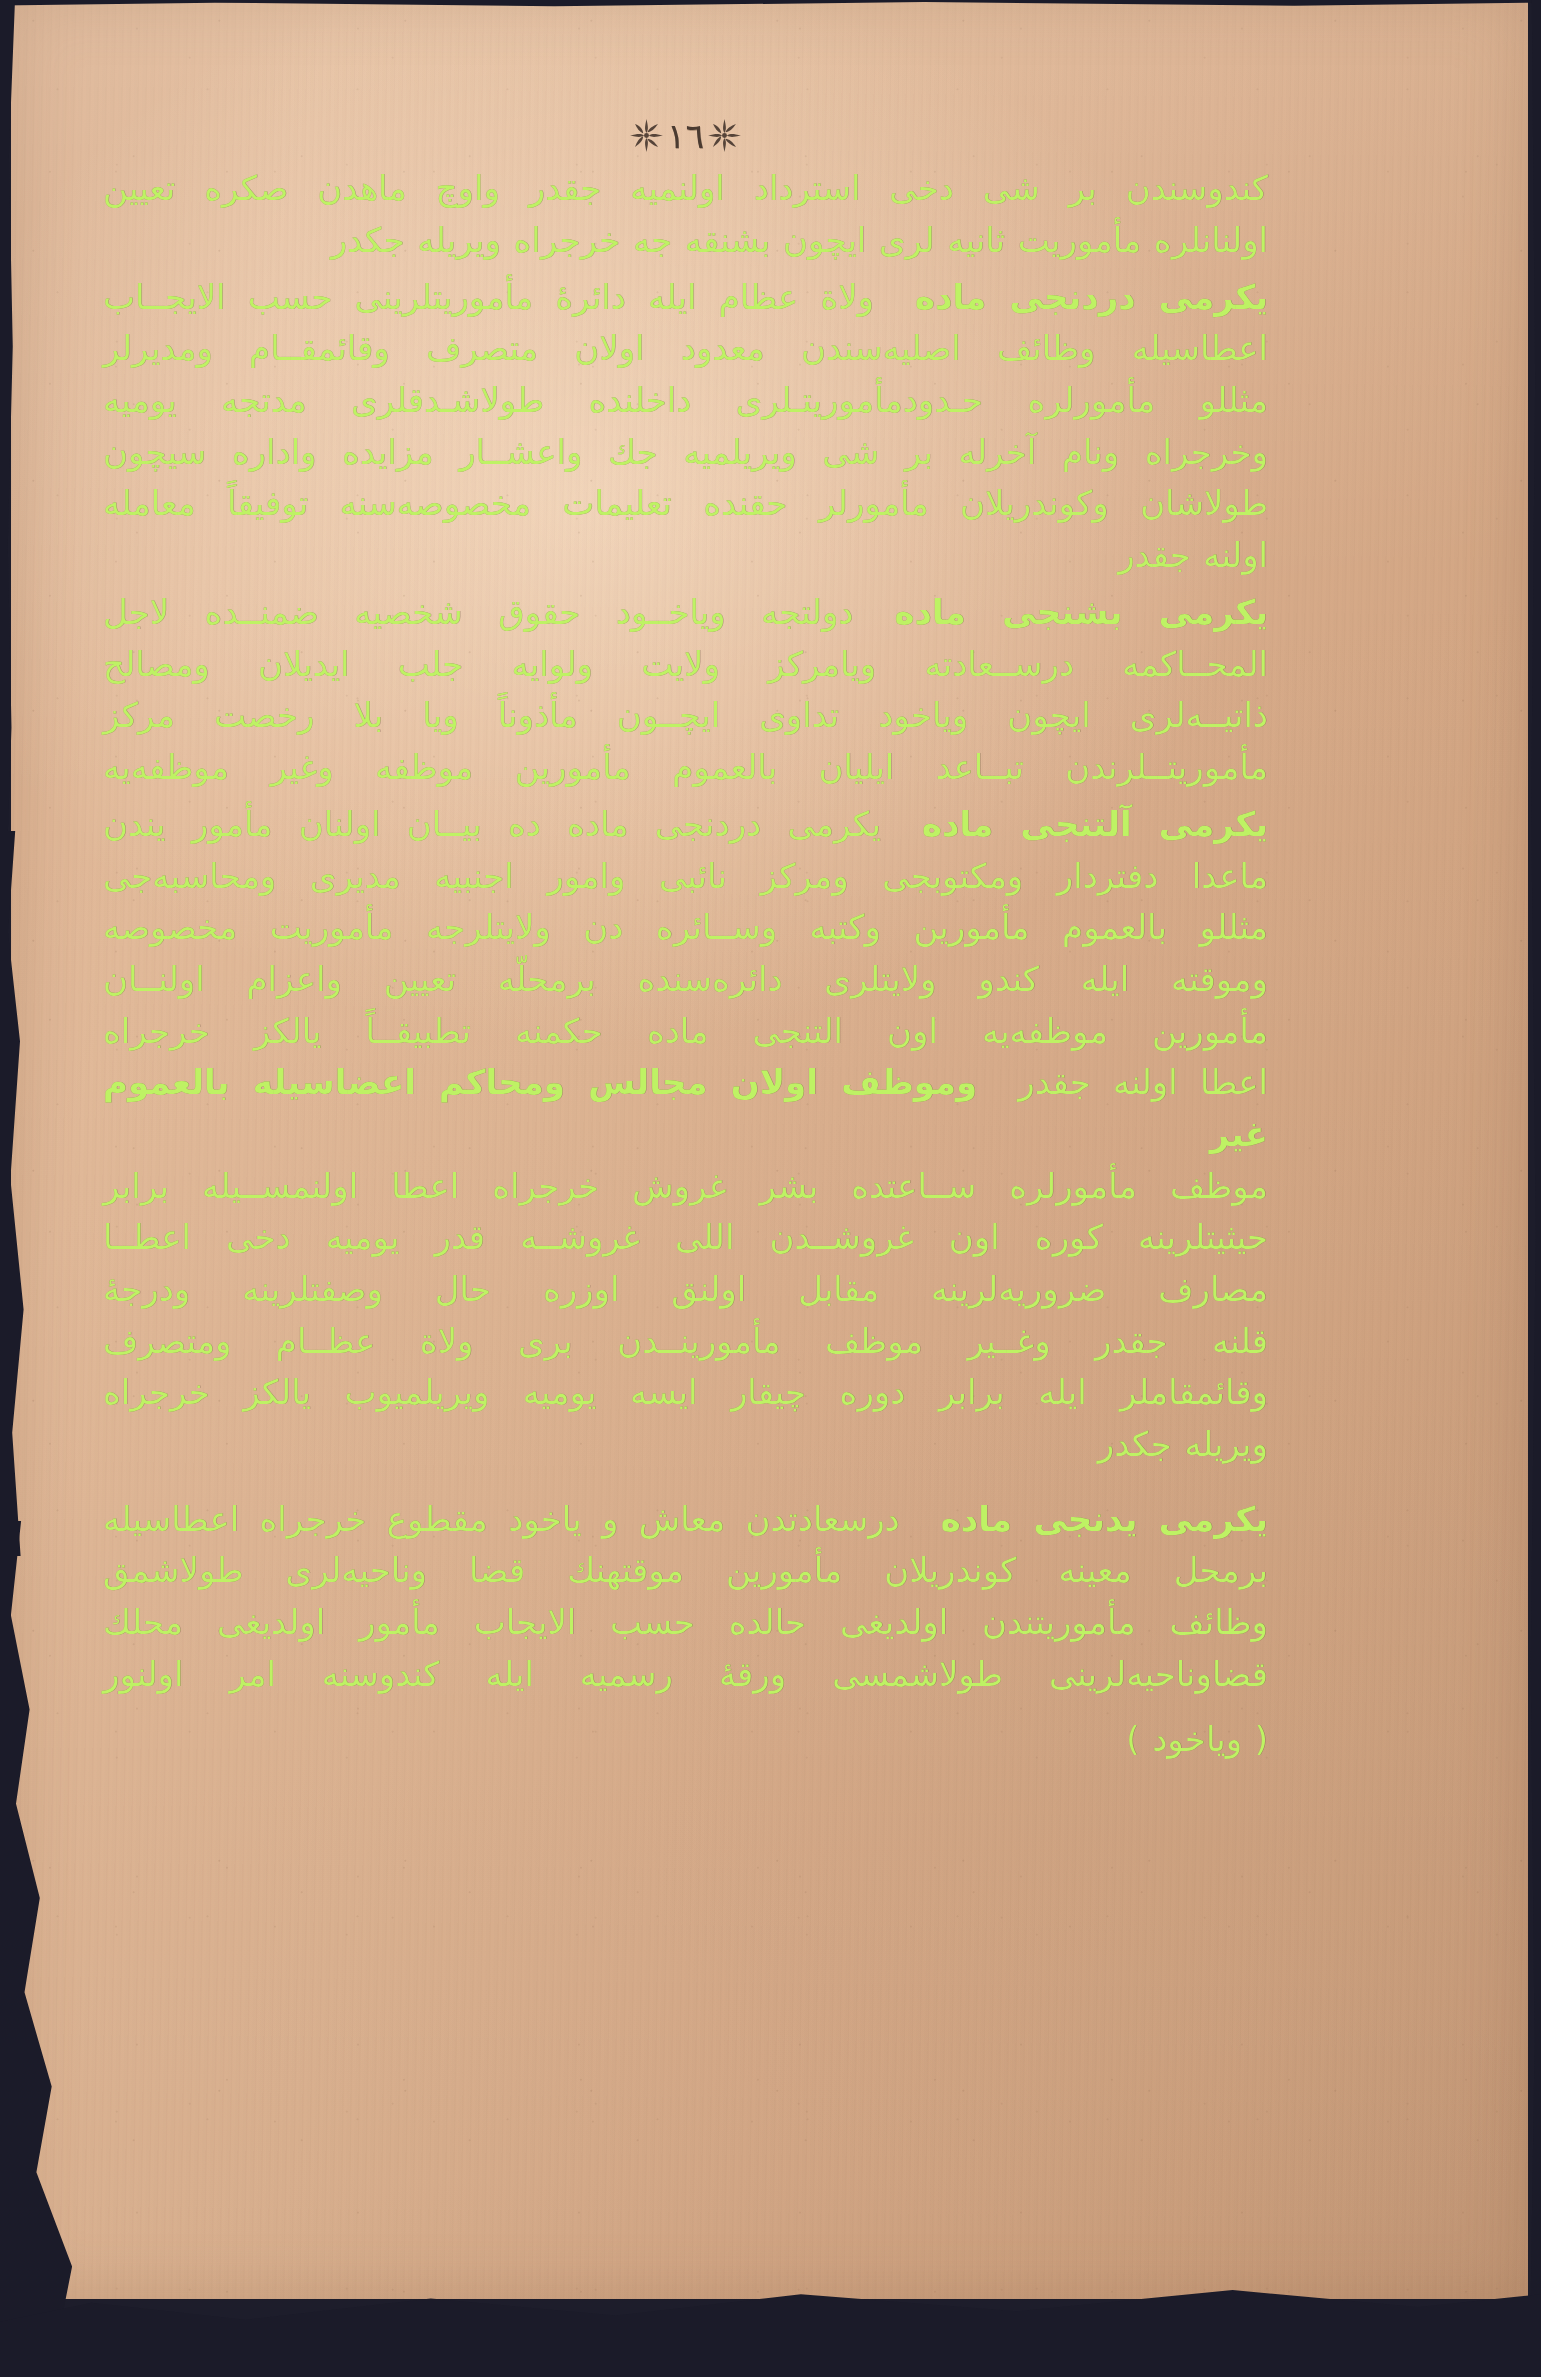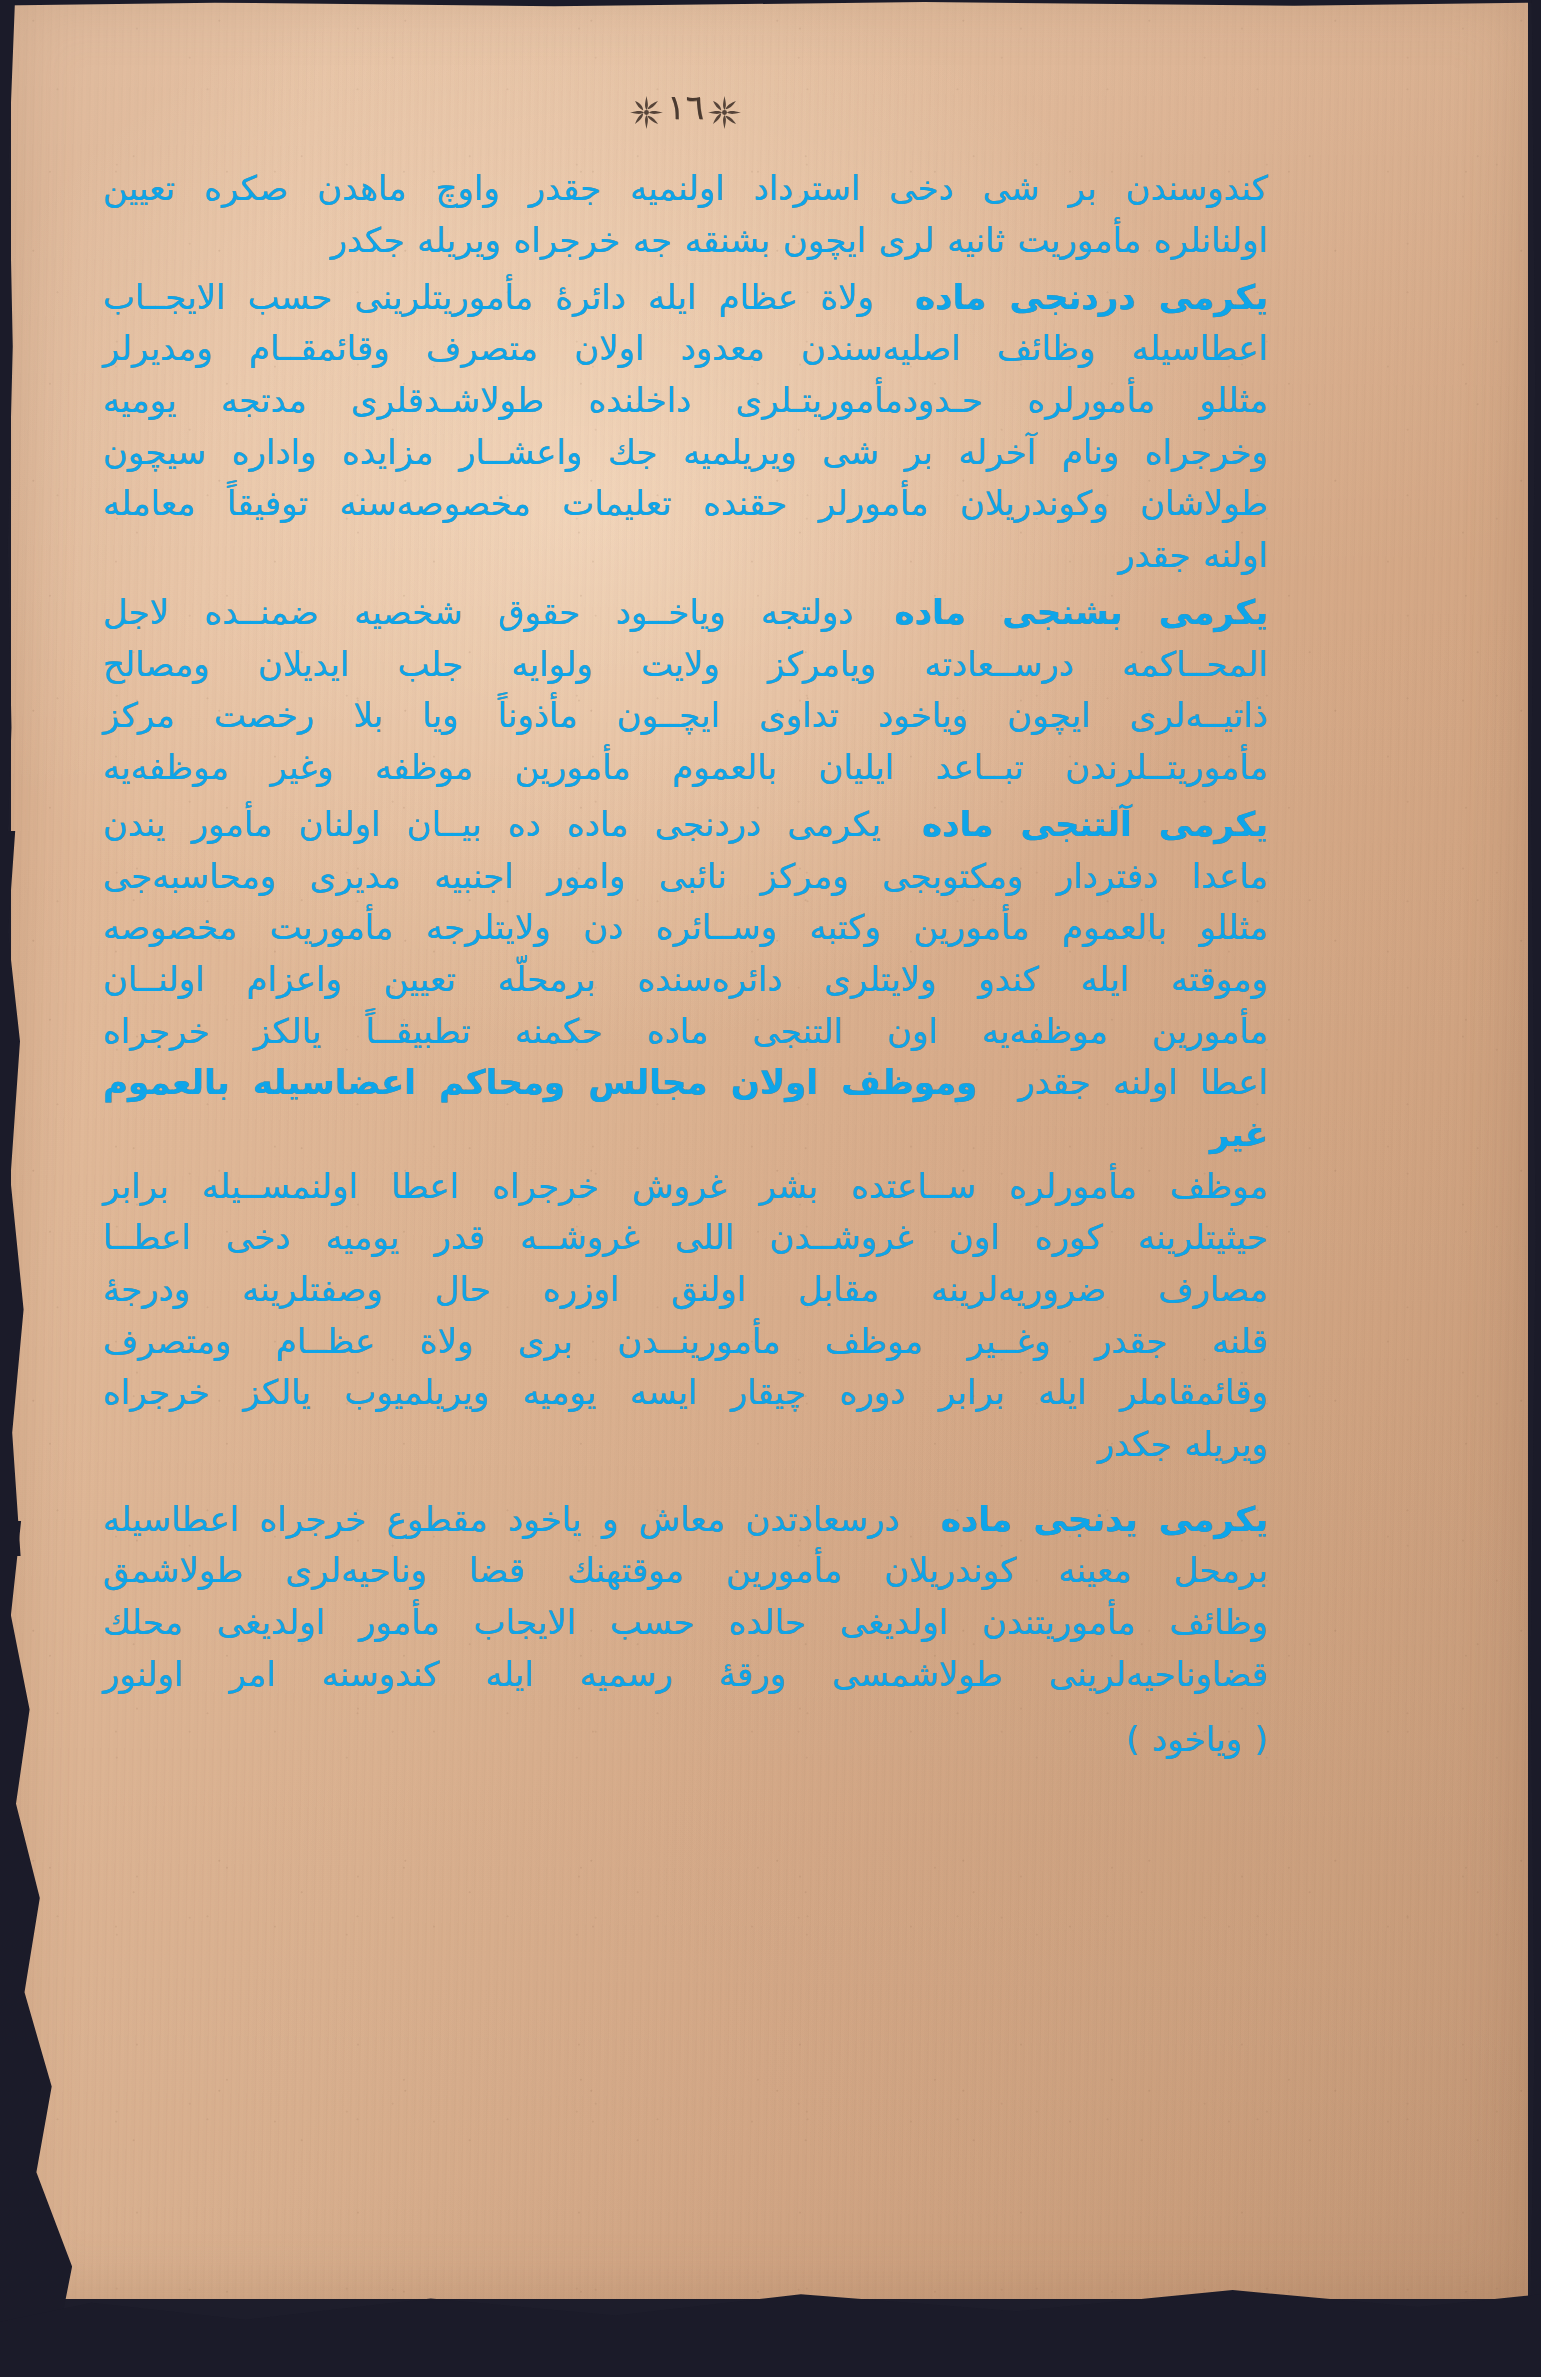--- a/index.html
+++ b/index.html
@@ -94,21 +94,21 @@
     top: 92px;
     width: 1165px;
     direction: rtl;
     text-align: right;
   }
 
   
   #page-header {
     display: flex;
     flex-direction: row;
-    align-items: flex-start;
+    align-items: flex-end;
     justify-content: center;
     height: 64px;
     margin-bottom: 7px;
     padding-left: 0px;
   }
   .ornament {
     width: 41px;
     height: 41px;
     flex: 0 0 auto;
     color: #4a3a30;
@@ -126,21 +126,21 @@
   }
 
   
   .para {
     margin: 0 0 5.3px 0;
   }
   .ln {
     font-family: "DejaVu Sans", sans-serif;
     font-size: 34px;
     line-height: 1.52;
-    color: #0ea5e9;
+    color: #bef264;
     white-space: pre-wrap;
     direction: rtl;
     unicode-bidi: isolate;
     text-shadow:
       0.4px 0.4px 0.5px rgba(70,48,34,0.40),
       -0.3px 0.2px 0.4px rgba(110,80,58,0.25);
     letter-spacing: 0.2px;
     word-spacing: 1.8px;
   }
   .ln.justify {

